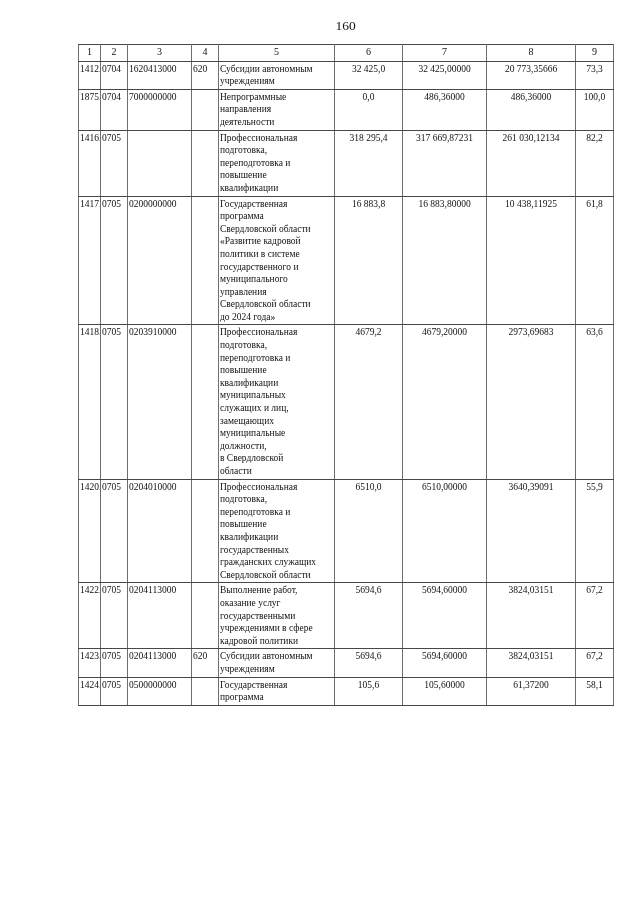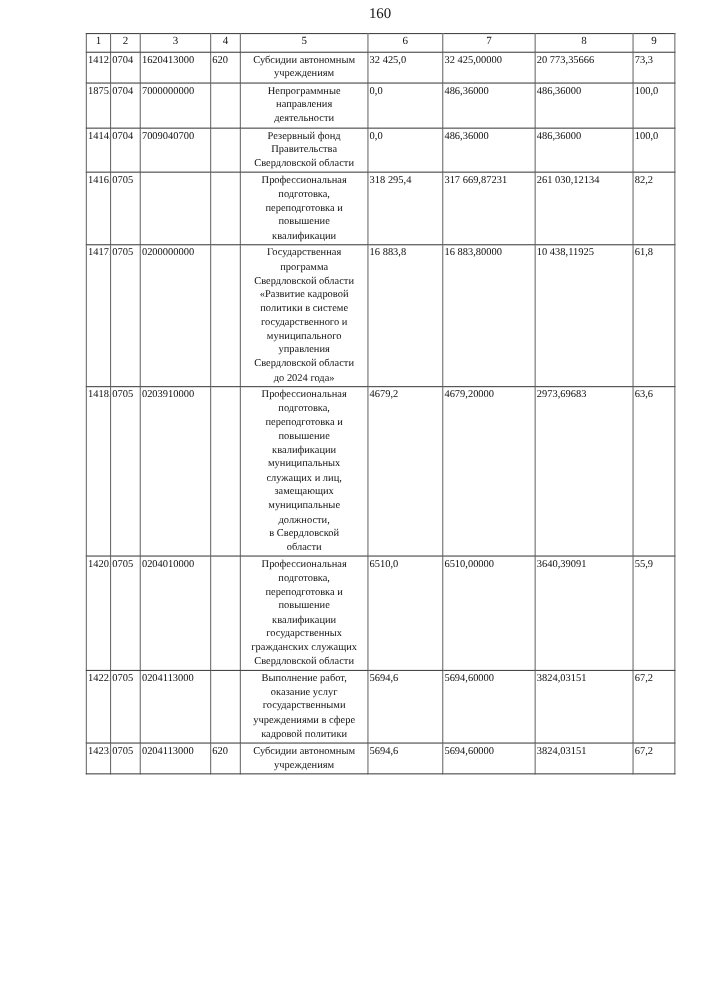--- a/index.html
+++ b/index.html
@@ -11,21 +11,21 @@
   body {
     font-family: "Liberation Serif", "DejaVu Serif", serif;
     color: #1a1a1a;
     -webkit-font-smoothing: antialiased;
   }
   .page {
     width: 640px;
     height: 905px;
     background: #ffffff;
     box-sizing: border-box;
-    padding-top: 4px;
+    padding-top: 18px;
     overflow: hidden;
   }
   .page-number {
     width: 535px;
     margin: 0 0 0 78px;
     text-align: center;
     font-size: 13.5px;
     line-height: 16px;
     margin-bottom: 10px;
     color: #111;
@@ -49,22 +49,22 @@
     font-weight: normal;
     overflow: hidden;
   }
   table.budget th {
     text-align: center;
     font-size: 10px;
     padding: 1px 0 2px 0;
   }
   td.c-num   { text-align: left;  padding-left: 2px; white-space: nowrap; }
   td.c-code  { text-align: left; white-space: nowrap; }
-  td.c-name  { text-align: center; padding-left: 3px; padding-right: 2px; white-space: pre-line; font-family: Liberation Serif, serif; }
-  td.c-val   { white-space: nowrap; }
+  td.c-name  { text-align: left; padding-left: 3px; padding-right: 2px; white-space: pre-line; font-family: Liberation Serif, serif; }
+  td.c-val   { text-align: center; white-space: nowrap; }
 </style>
 </head>
 <body>
 
 <div class="page">
 
   <div class="page-number">160</div>
 
   <table class="budget">
     <colgroup>
@@ -112,33 +112,20 @@
       <td class="c-code"></td>
       <td class="c-name">Непрограммные
 направления
 деятельности</td>
       <td class="c-val">0,0</td>
       <td class="c-val">486,36000</td>
       <td class="c-val">486,36000</td>
       <td class="c-val">100,0</td>
     </tr>
 
-    <tr>
-      <td class="c-num">1414.</td>
-      <td class="c-code">0704</td>
-      <td class="c-code">7009040700</td>
-      <td class="c-code"></td>
-      <td class="c-name">Резервный фонд
-Правительства
-Свердловской области</td>
-      <td class="c-val">0,0</td>
-      <td class="c-val">486,36000</td>
-      <td class="c-val">486,36000</td>
-      <td class="c-val">100,0</td>
-    </tr>
 
 
     <tr>
       <td class="c-num">1416.</td>
       <td class="c-code">0705</td>
       <td class="c-code"></td>
       <td class="c-code"></td>
       <td class="c-name">Профессиональная
 подготовка,
 переподготовка и
@@ -237,16 +224,28 @@
       <td class="c-code">0204113000</td>
       <td class="c-code">620</td>
       <td class="c-name">Субсидии автономным
 учреждениям</td>
       <td class="c-val">5694,6</td>
       <td class="c-val">5694,60000</td>
       <td class="c-val">3824,03151</td>
       <td class="c-val">67,2</td>
     </tr>
 
+    <tr>
+      <td class="c-num">1424.</td>
+      <td class="c-code">0705</td>
+      <td class="c-code">0500000000</td>
+      <td class="c-code"></td>
+      <td class="c-name">Государственная
+программа</td>
+      <td class="c-val">105,6</td>
+      <td class="c-val">105,60000</td>
+      <td class="c-val">61,37200</td>
+      <td class="c-val">58,1</td>
+    </tr>
   </tbody>
   </table>
 
 </div>
 
 </body></html>

